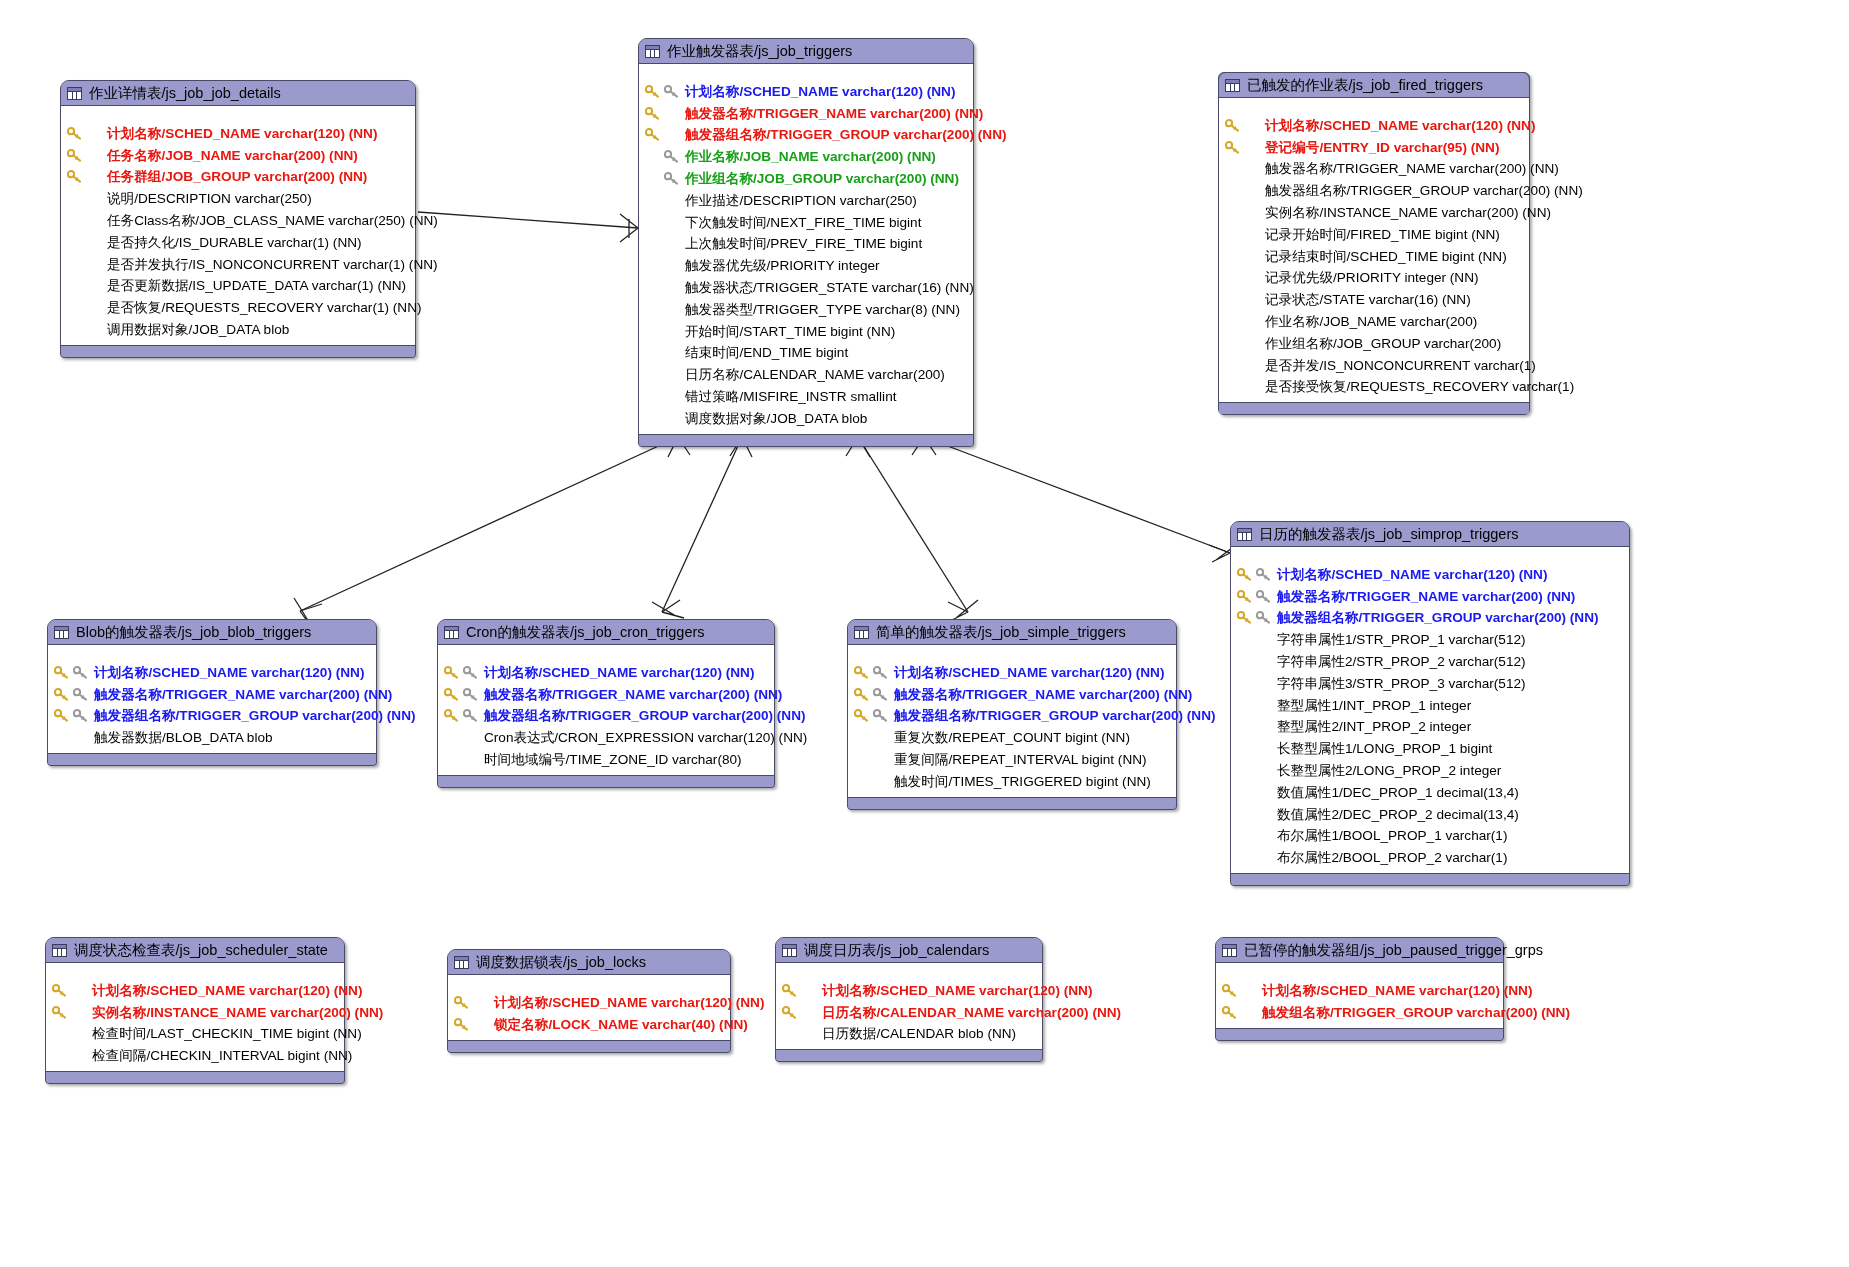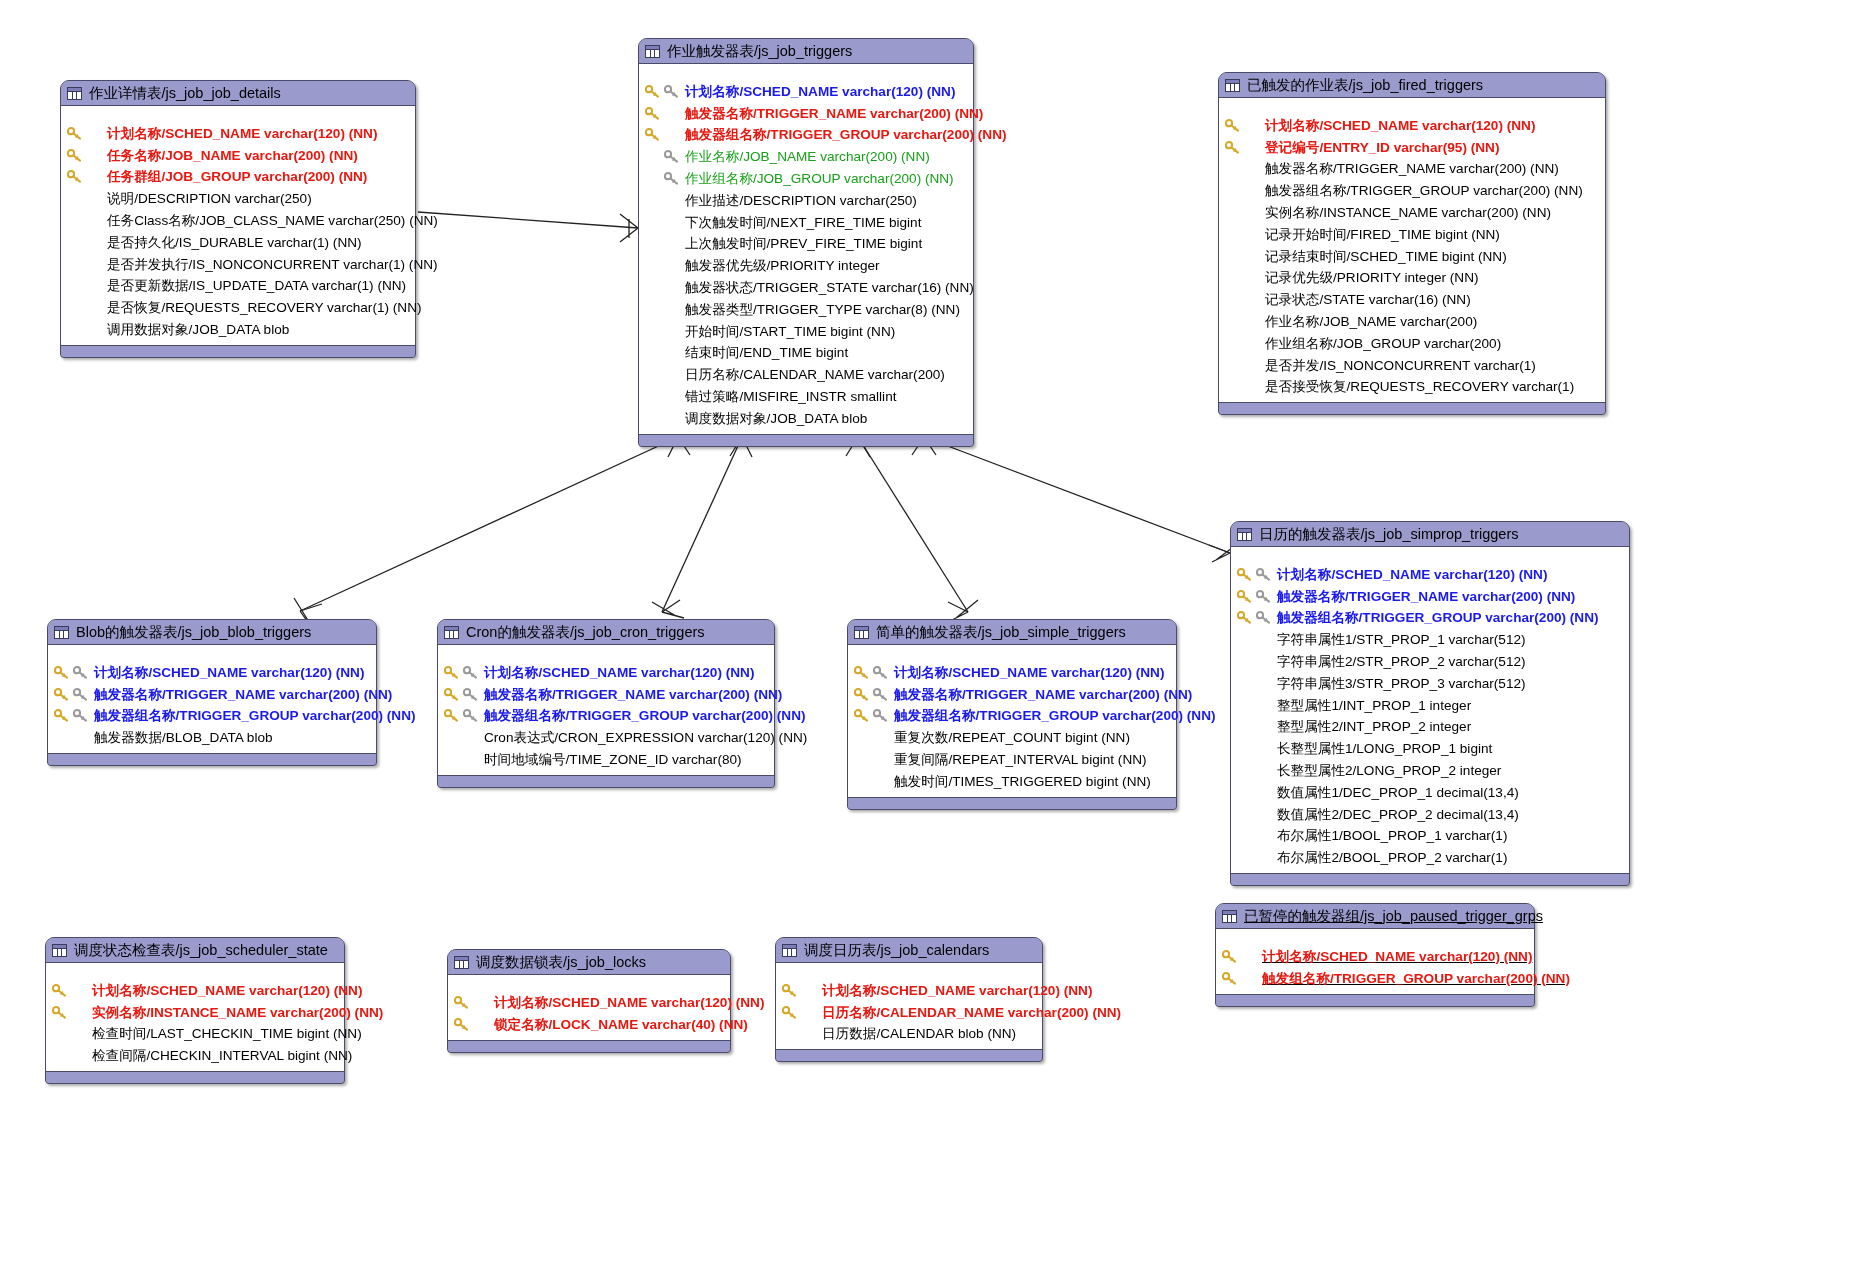--- a/index.html
+++ b/index.html
@@ -63,21 +63,21 @@
     position:relative;
   }
   .keyslot.narrow{width:17px;flex:0 0 17px;}
   .field-label{
     font-size:13.6px;
     margin-left:4px;
     color:#000;
   }
   .c-pk{color:#e8170f;font-weight:bold;}
   .c-pkfk{color:#1a1af0;font-weight:bold;}
-  .c-fk{color:#17a018;font-weight:normal;}
+  .c-fk{color:#17a018;font-weight:bold;}
   .c-plain{color:#000;font-weight:normal;}
 
   
   .grid-icon{
     width:15px;height:13px;flex:0 0 15px;
     background:#ffffff;
     border:1px solid #3a3a5c;
     position:relative;
     box-sizing:border-box;
   }
@@ -295,21 +295,21 @@
           <span class="field-label c-plain">错过策略/MISFIRE_INSTR smallint</span>
         </div>
         <div class="field-row">
           <span class="keyslot"></span>
           <span class="keyslot narrow"></span>
           <span class="field-label c-plain">调度数据对象/JOB_DATA blob</span>
         </div>
       </div>
       <div class="tbl-footer"></div>
     </div>
-    <div class="table-box" style="left: 1218px; top: 72px; width: 388px;">
+    <div class="table-box" style="left: 1218px; top: 72px; width: 312px; border-radius: 6px;">
       <div class="tbl-header">
         <span class="grid-icon"></span>
         <span class="tbl-title">已触发的作业表/js_job_fired_triggers</span>
       </div>
       <div class="tbl-body">
         <div class="field-row">
           <span class="keyslot"><svg width="15" height="13" viewBox="0 0 15 13">
               <circle cx="4" cy="4.2" r="3.1" fill="none" stroke="#d6a829" stroke-width="2"></circle>
               <path d="M6.2 6.3 L13 11.6" stroke="#d6a829" stroke-width="2" stroke-linecap="round"></path>
               <path d="M10.4 8.2 L9.1 10.0" stroke="#d6a829" stroke-width="1.7" stroke-linecap="round"></path>
@@ -750,21 +750,21 @@
           <span class="field-label c-pk">日历名称/CALENDAR_NAME varchar(200) (NN)</span>
         </div>
         <div class="field-row">
           <span class="keyslot"></span>
           <span class="keyslot narrow"></span>
           <span class="field-label c-plain">日历数据/CALENDAR blob (NN)</span>
         </div>
       </div>
       <div class="tbl-footer"></div>
     </div>
-    <div class="table-box" style="left: 1215px; top: 903px; width: 320px; text-decoration: underline;">
+    <div class="table-box" style="left: 1215px; top: 937px; width: 289px;">
       <div class="tbl-header">
         <span class="grid-icon"></span>
         <span class="tbl-title">已暂停的触发器组/js_job_paused_trigger_grps</span>
       </div>
       <div class="tbl-body">
         <div class="field-row">
           <span class="keyslot"><svg width="15" height="13" viewBox="0 0 15 13">
               <circle cx="4" cy="4.2" r="3.1" fill="none" stroke="#d6a829" stroke-width="2"></circle>
               <path d="M6.2 6.3 L13 11.6" stroke="#d6a829" stroke-width="2" stroke-linecap="round"></path>
               <path d="M10.4 8.2 L9.1 10.0" stroke="#d6a829" stroke-width="1.7" stroke-linecap="round"></path>

